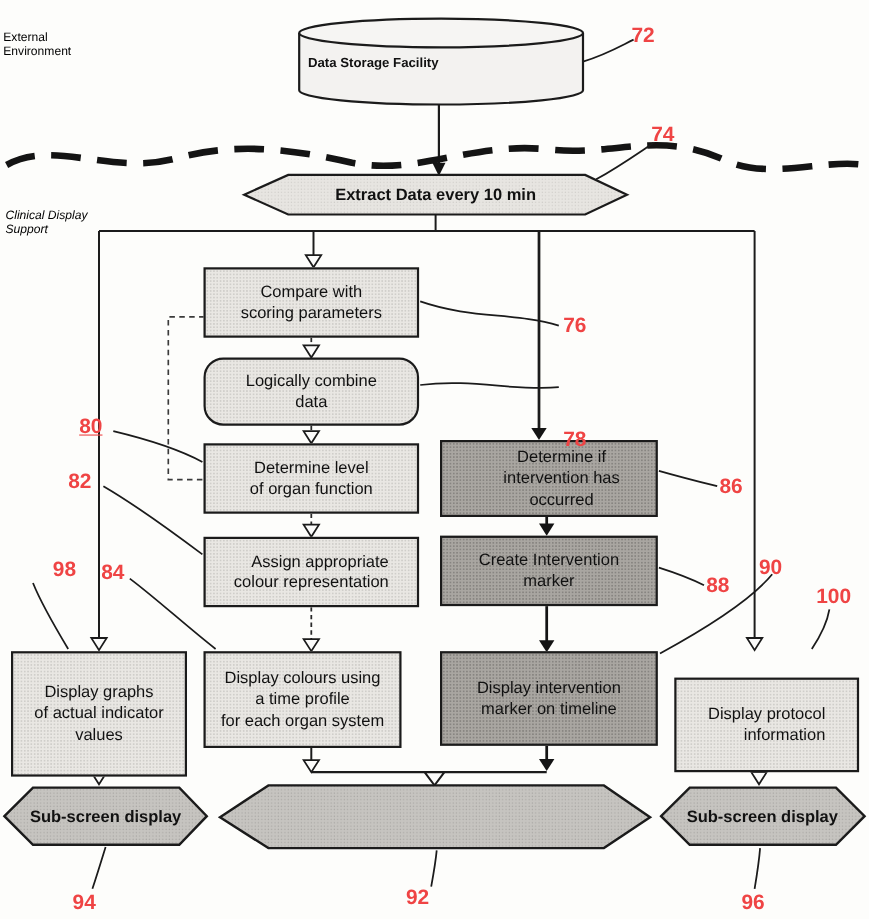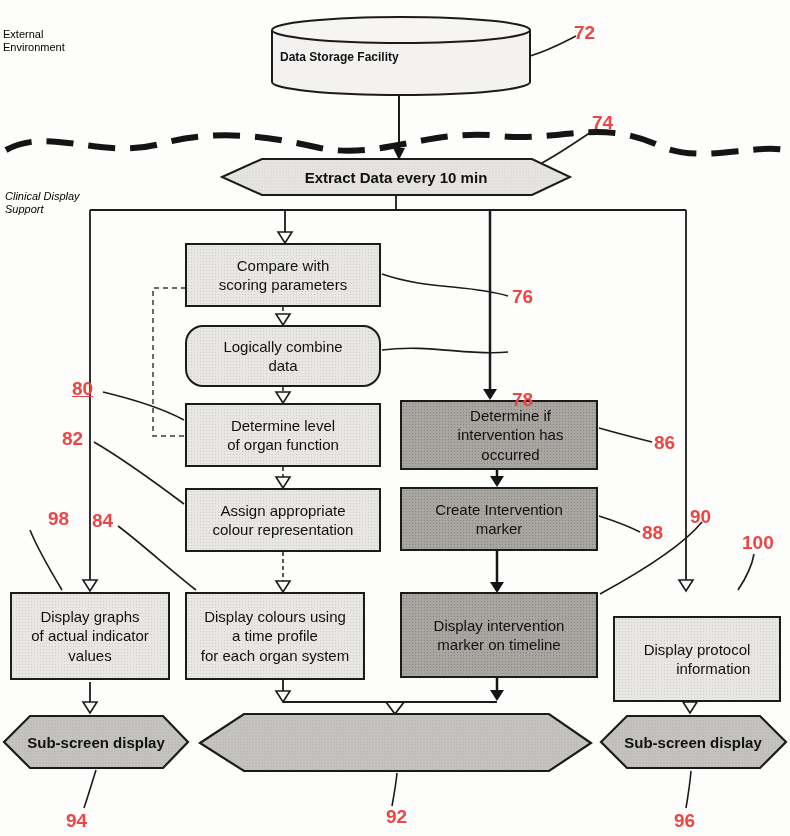--- a/index.html
+++ b/index.html
@@ -148,35 +148,35 @@
   <div class="cyl-label" style="left:280px;top:50px;width:242px;">Data Storage Facility</div>
 
   <div class="hex-label" style="left:246px;top:169px;width:300px;font-size:15px;">Extract Data every 10 min</div>
 
   <div class="box light" style="left:185px;top:243px;width:196px;height:64px;">Compare with
 scoring parameters</div>
   <div class="box light" style="left:185px;top:325px;width:196px;height:62px;border-radius:18px;">Logically combine
 data</div>
   <div class="box light" style="left:185px;top:403px;width:196px;height:64px;">Determine level
 of organ function</div>
-  <div class="box light" style="left:185px;top:488px;width:196px;height:64px;">Assign appropriate
+  <div class="box light" style="left:185px;top:488px;width:196px;height:64px;text-align:right;">Assign appropriate
 colour representation</div>
   <div class="box light" style="left:185px;top:592px;width:180px;height:88px;">Display colours using
 a time profile
 for each organ system</div>
 
   <div class="box dark" style="left:400px;top:400px;width:198px;height:70px;padding-left:27px;">Determine if
 intervention has
 occurred</div>
   <div class="box dark" style="left:400px;top:487px;width:198px;height:64px;">Create Intervention
 marker</div>
   <div class="box dark" style="left:400px;top:592px;width:198px;height:86px;">Display intervention
 marker on timeline</div>
 
-  <div class="box light" style="left:10px;top:592px;width:160px;height:88px;">Display graphs
+  <div class="box light" style="left:10px;top:592px;width:160px;height:114px;">Display graphs
 of actual indicator
 values</div>
   <div class="box light" style="left:613px;top:616px;width:168px;height:86px;text-align:right;">Display protocol
 information</div>
 
   <div class="hex-label" style="left:20px;top:734px;width:152px;font-size:15px;">Sub-screen display</div>
   <div class="hex-label" style="left:617px;top:734px;width:152px;font-size:15px;">Sub-screen display</div>
 
   <div class="ref" style="left:574px;top:22px;">72</div>
   <div class="ref" style="left:592px;top:112px;">74</div>
@@ -184,16 +184,16 @@
   <div class="ref" style="left:512px;top:342px;margin-top:47px;">78</div>
   <div class="ref" style="left:72px;top:378px;text-decoration:underline;">80</div>
   <div class="ref" style="left:62px;top:428px;">82</div>
   <div class="ref" style="left:92px;top:510px;">84</div>
   <div class="ref" style="left:654px;top:432px;">86</div>
   <div class="ref" style="left:642px;top:522px;">88</div>
   <div class="ref" style="left:690px;top:506px;text-align:center;">90</div>
   <div class="ref" style="left:12px;top:508px;margin-left:36px;">98</div>
   <div class="ref" style="left:742px;top:532px;">100</div>
   <div class="ref" style="left:66px;top:810px;">94</div>
-  <div class="ref" style="left:386px;top:806px;">92</div>
+  <div class="ref" style="left:369px;top:806px;">92</div>
   <div class="ref" style="left:674px;top:810px;">96</div>
 
 </div>
 
 </body></html>

